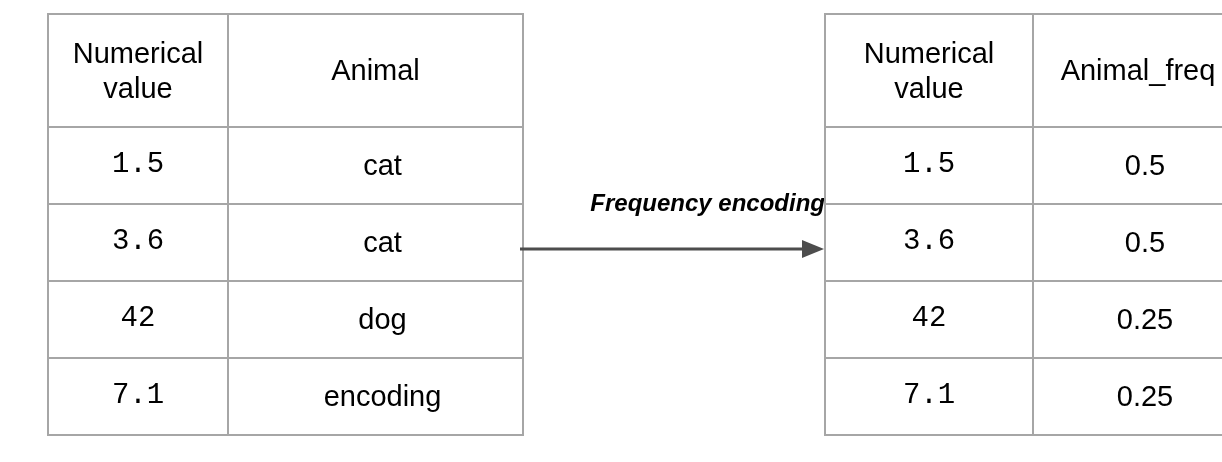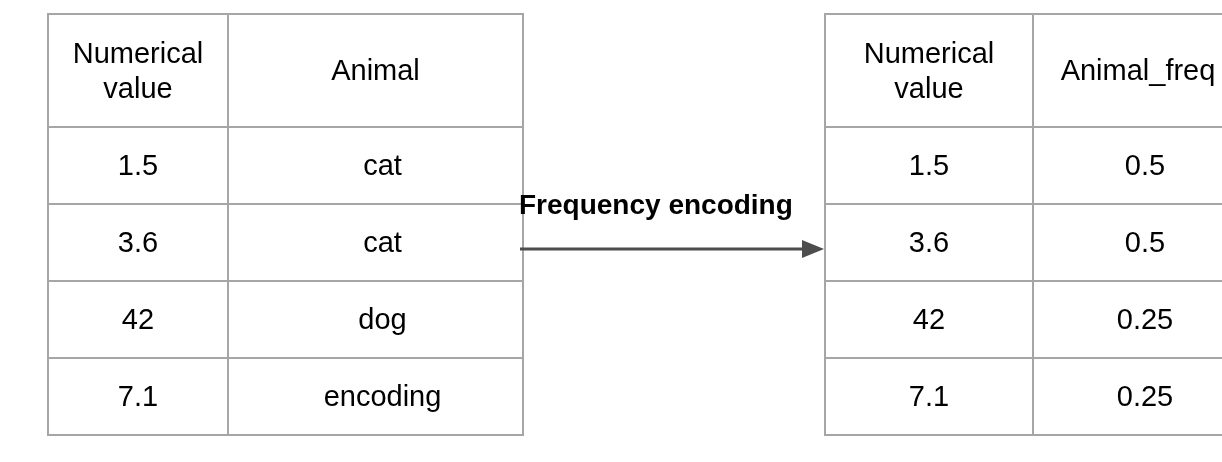--- a/index.html
+++ b/index.html
@@ -31,41 +31,42 @@
     text-align: center;
     vertical-align: middle;
     line-height: 1.2;
     padding: 0 8px;
   }
   table.dtbl td {
     height: 73px;
     vertical-align: middle;
     line-height: 1.2;
   }
-  td.cell-centered { text-align: center; padding: 0 4px; }
+  td.cell-centered { text-align: center; padding: 0 4px; font-family: Liberation Mono, monospace; }
   td.cell-left { text-align: center; padding-left: 18px; padding-right: 4px; }
 
   #left-table  { left: 18px;  top: 13px; }
   #left-table  .col-num  { width: 180px; }
   #left-table  .col-cat  { width: 295px; }
 
   #right-table { left: 795px; top: 13px; }
   #right-table .col-num  { width: 208px; }
   #right-table .col-cat  { width: 210px; }
 
   .arrow-label {
     position: absolute;
     left: 490px;
     top: 189px;
     width: 306px;
-    text-align: left;
-    font-size: 28px;
+    text-align: right;
+    font-size: 24px;
     font-weight: bold;
     line-height: 1.15;
     white-space: nowrap;
+    font-style: italic;
   }
   .arrow-svg {
     position: absolute;
     left: 490px;
     top: 239px;
     width: 306px;
     height: 20px;
     display: block;
   }
 </style>

